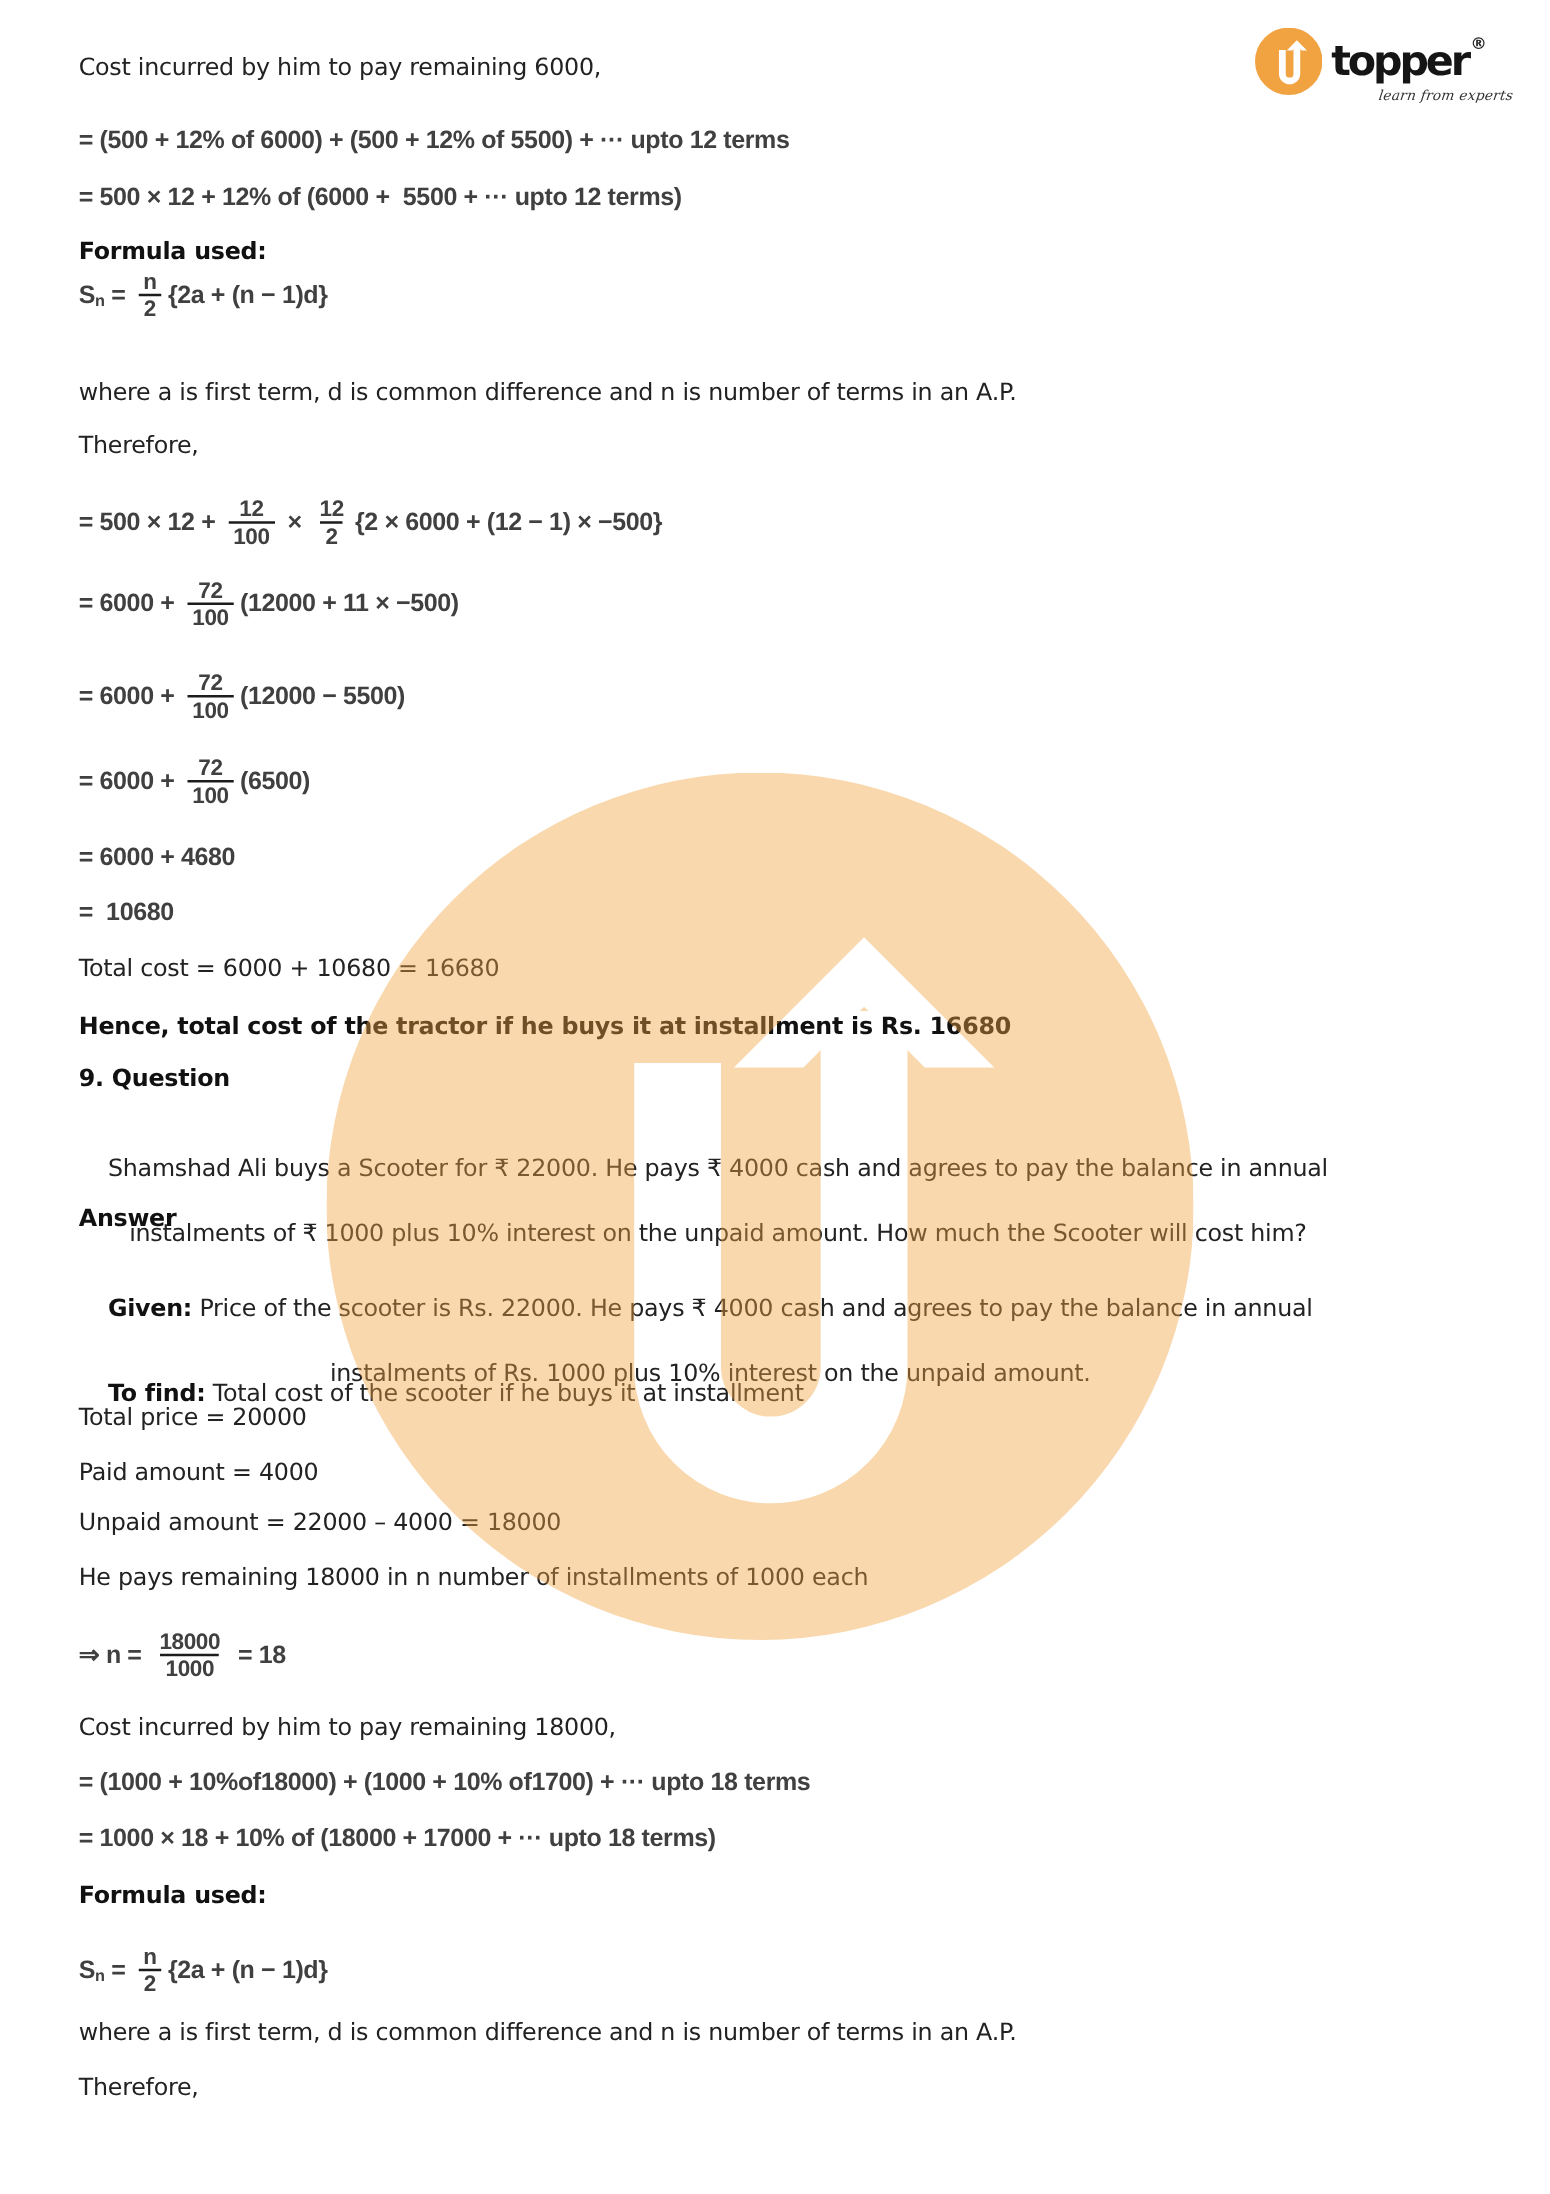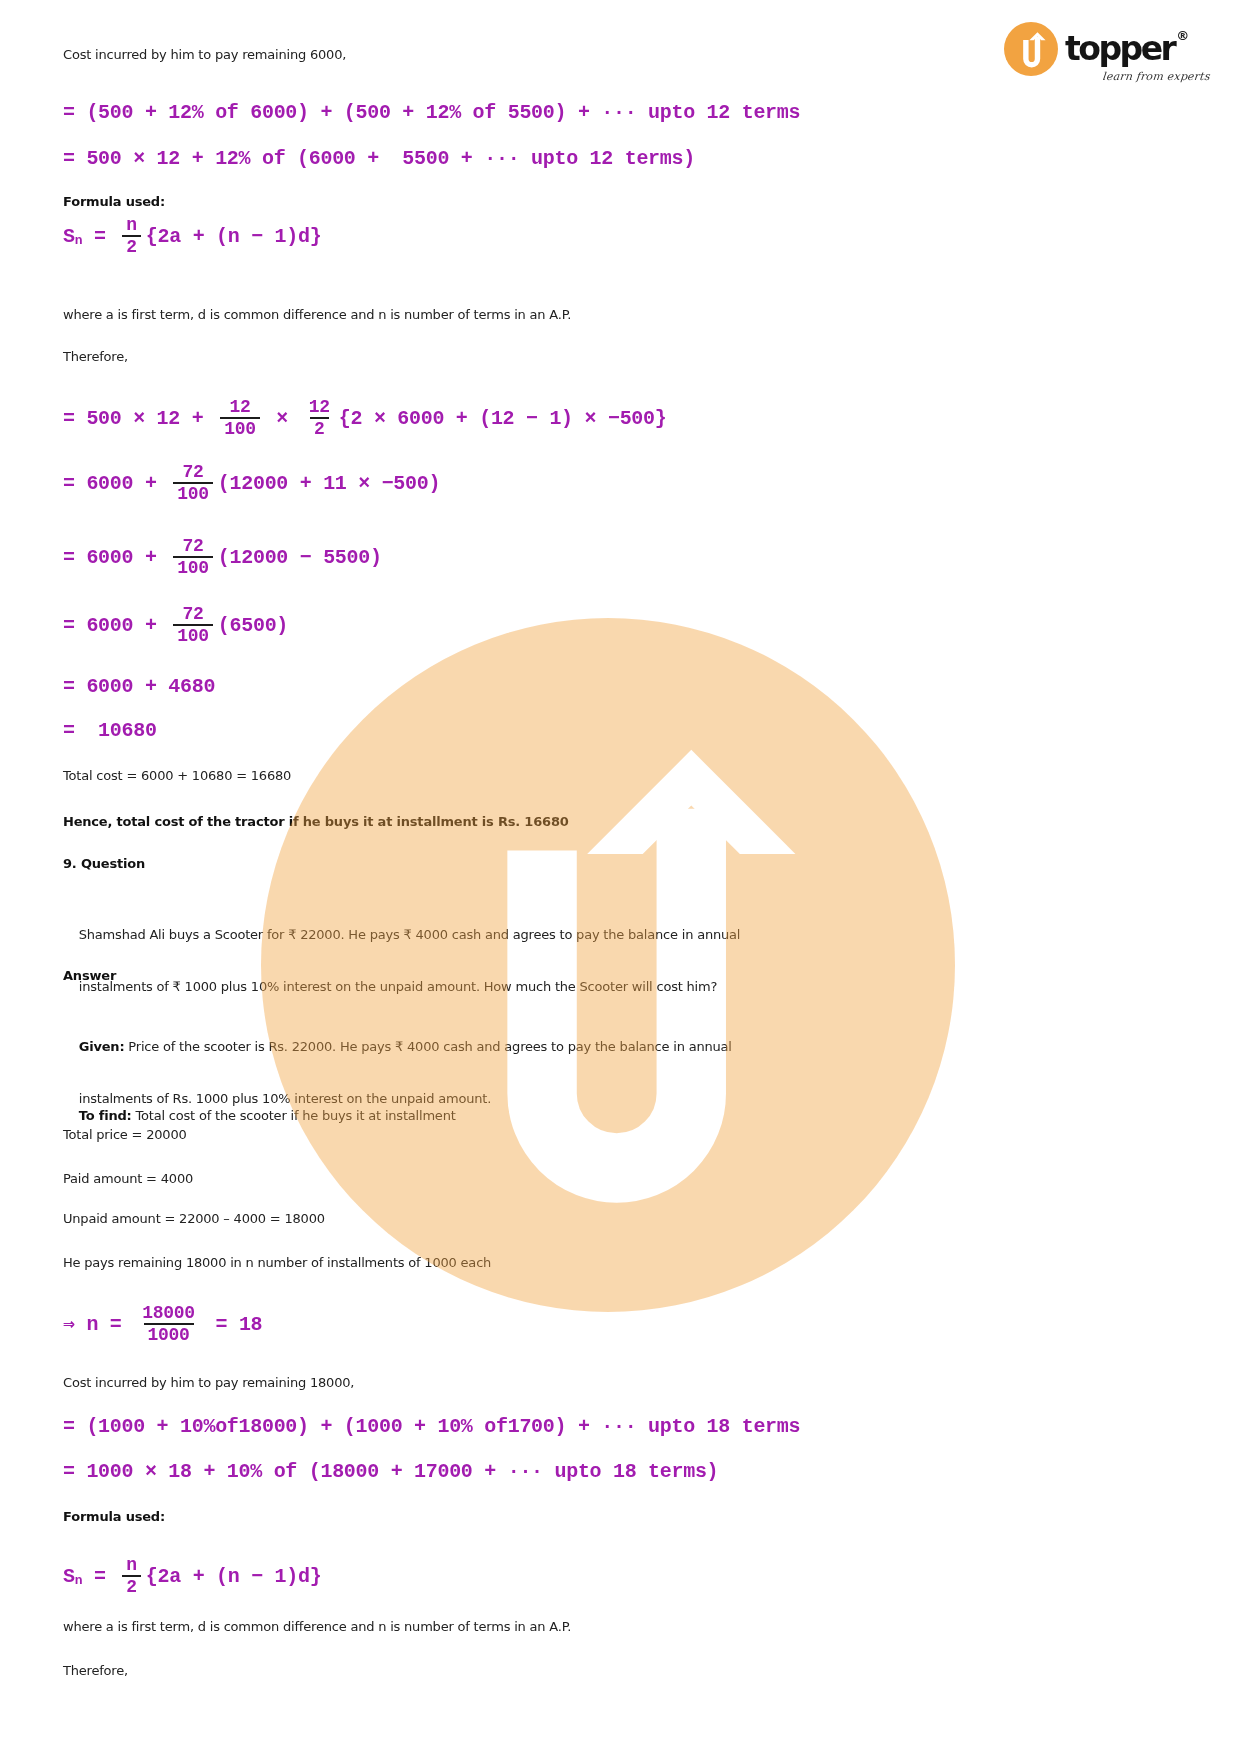--- a/index.html
+++ b/index.html
@@ -5,28 +5,28 @@
   html,body{margin:0;padding:0;background:#ffffff;}
   .page{
     position:relative;
     width:1240px;height:1755px;
     background:#ffffff;
     overflow:hidden;
     font-family:"DejaVu Sans","Liberation Sans",sans-serif;
     color:#222222;
   }
   
-  .block{position:absolute;left:63px;font-size:13px;line-height:25px;letter-spacing:-0.2px;white-space:pre;}
-  .wrap2{line-height:26px;}
+  .block{position:absolute;left:63px;font-size:19px;line-height:25px;letter-spacing:-0.2px;white-space:pre;}
+  .wrap2{line-height:26px;text-align:center;}
   .bold{font-weight:bold;color:#111111;text-align:center;}
   .inline-label{font-weight:bold;color:#111111;margin-top:19px;}
   
   .eq{
-    font-family:Liberation Mono, monospace;
-    font-weight:700;font-size:20px;color:#a21caf;letter-spacing:-0.3px;
+    font-family:Liberation Sans, sans-serif;
+    font-weight:700;font-size:20px;color:#404040;letter-spacing:-0.3px;
   }
   .eq-flex{display:flex;align-items:center;}
   .frac{display:inline-flex;flex-direction:column;align-items:center;line-height:1.12;margin:0 5px;font-size:18px;}
   .frac .num{padding:0 4px;}
   .frac .den{border-top:2px solid #1c1c1c;padding:0 4px;}
   sub.sn{font-size:13px;line-height:1;position:relative;top:4px;left:0px;}
   
   .logo{position:absolute;top:22px;left:1004px;width:210px;height:62px;}
   .logo-row{display:flex;align-items:center;}
   .logo-mark{width:54px;height:54px;flex:0 0 auto;}

